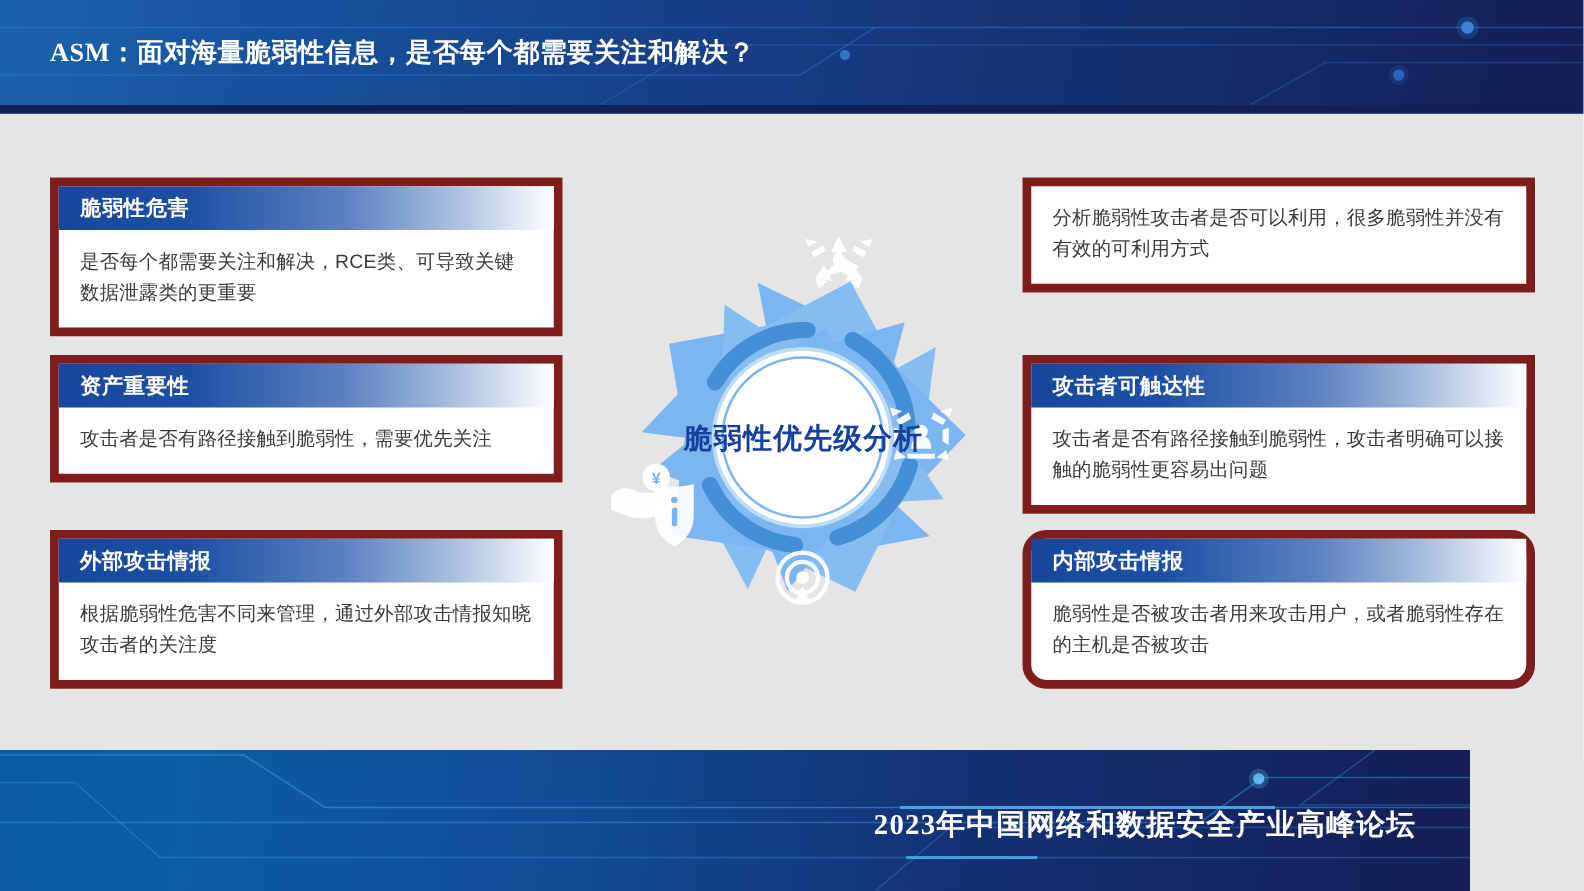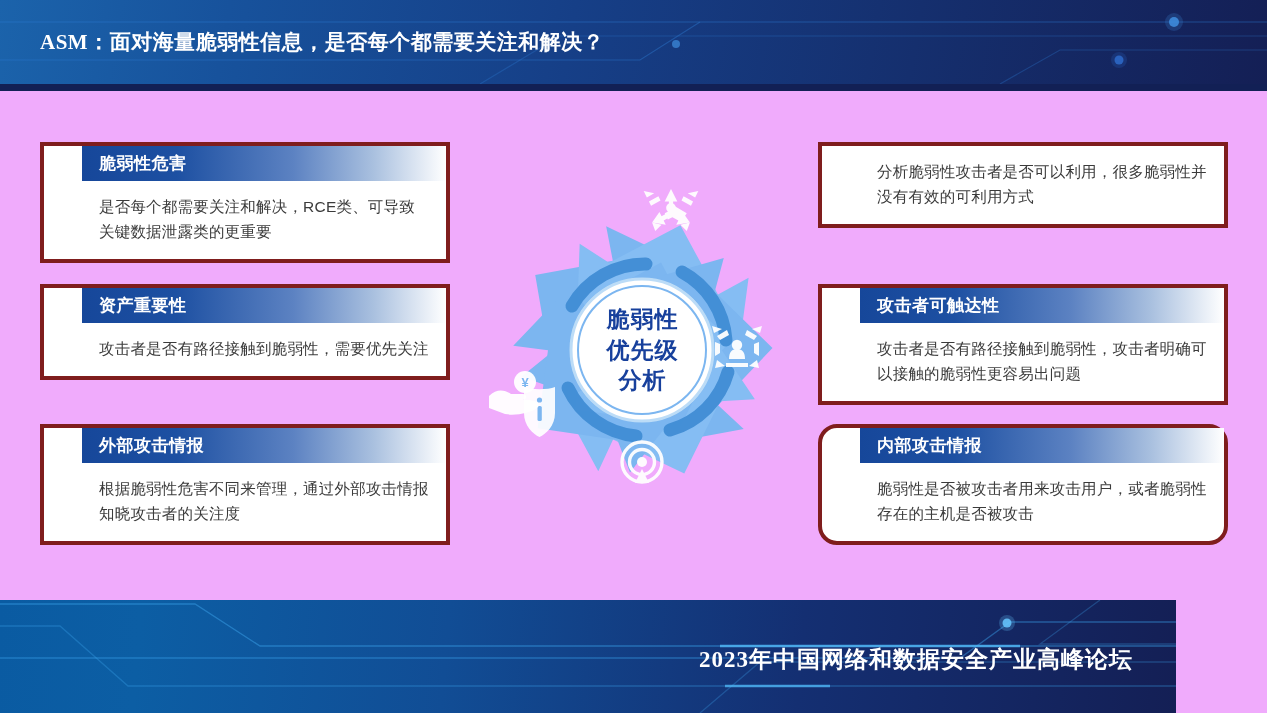--- a/index.html
+++ b/index.html
@@ -9,21 +9,21 @@
   }
   body {
     font-family: "Liberation Sans", "DejaVu Sans", sans-serif;
   }
 
   .slide {
     position: relative;
     width: 1267px;
     height: 713px;
     overflow: hidden;
-    background: #f0abfc;
+    background: #e5e5e5;
   }
 
   
   .header {
     position: absolute;
     left: 0; top: 0;
     width: 1267px;
     height: 84px;
     background: linear-gradient(100deg, #1b63ab 0%, #17529c 18%, #163f87 45%, #152f6e 72%, #141f55 100%);
     overflow: hidden;
@@ -44,24 +44,23 @@
     color: #ffffff;
     letter-spacing: 0.5px;
     font-family: "Liberation Serif", "DejaVu Serif", serif;
     white-space: nowrap;
   }
 
   
   .card {
     position: absolute;
     width: 410px;
-    border: 4px solid #7f1d1d;
+    border: 7px solid #7f1d1d;
     background: #ffffff;
     box-sizing: border-box;
-    padding-left: 38px;
   }
   .card-head {
     height: 35px;
     background: linear-gradient(90deg, #16479a 0%, #1d50a2 26%, #5c82c2 58%, #a9c0df 80%, #ffffff 100%);
     display: flex;
     align-items: center;
     padding-left: 17px;
     box-sizing: border-box;
   }
   .card-title {
@@ -91,21 +90,20 @@
     left: 455px;
     top: 160px;
     width: 375px;
     height: 380px;
   }
   .center-text {
     position: absolute;
     left: 0; top: 0;
     width: 375px; height: 380px;
     display: flex;
-    flex-direction: column;
     align-items: center;
     justify-content: center;
     pointer-events: none;
   }
   .center-line {
     color: #17409c;
     font-size: 23px;
     font-weight: bold;
     line-height: 1.33;
     letter-spacing: 1px;

